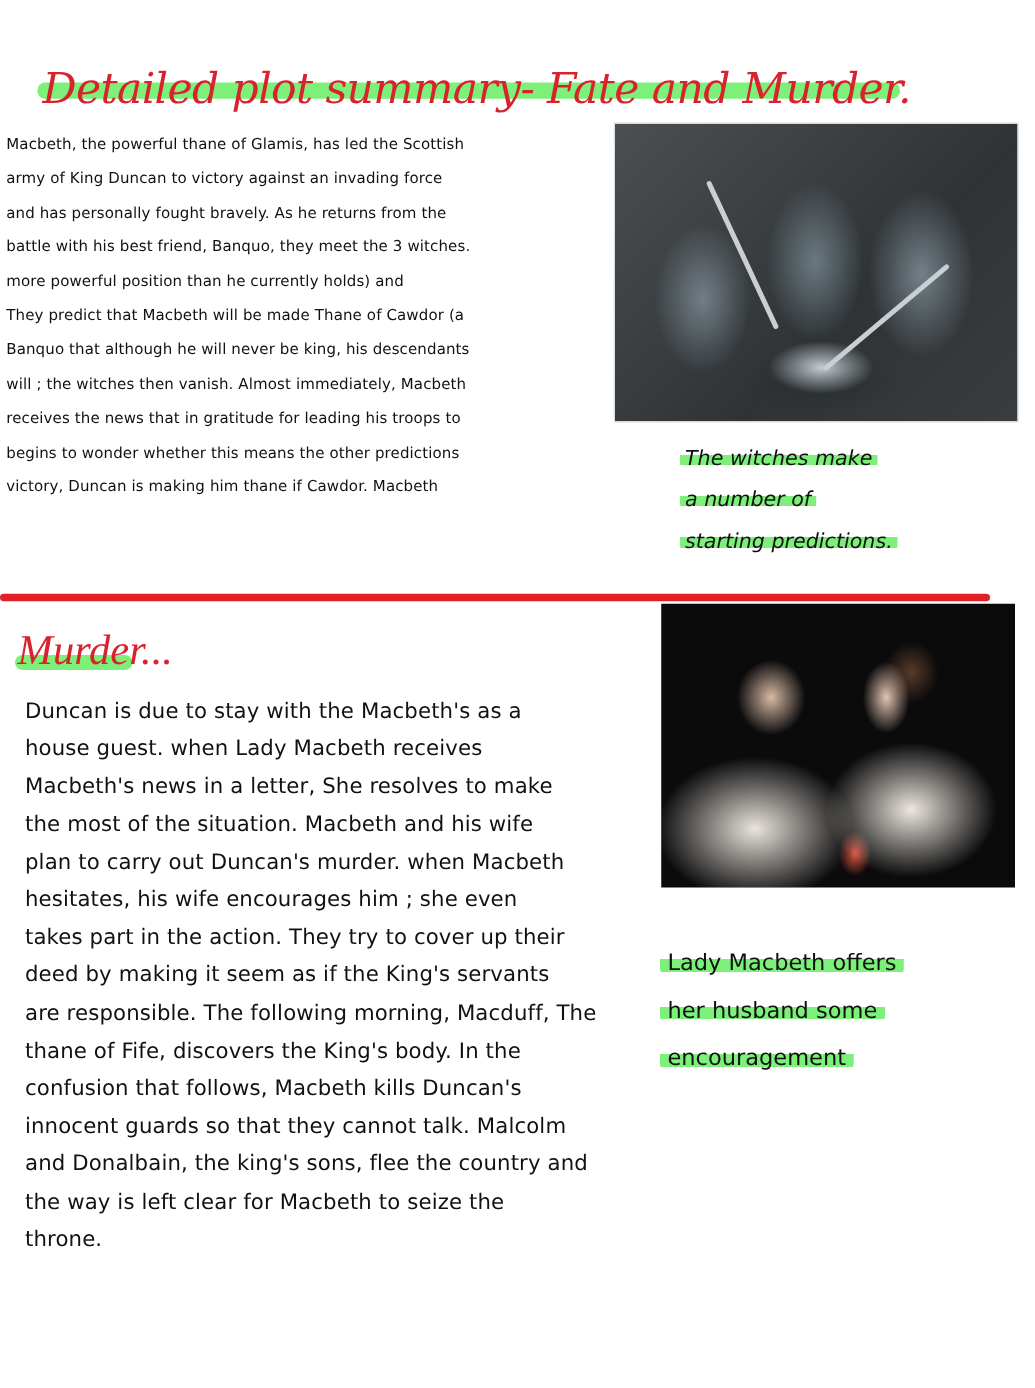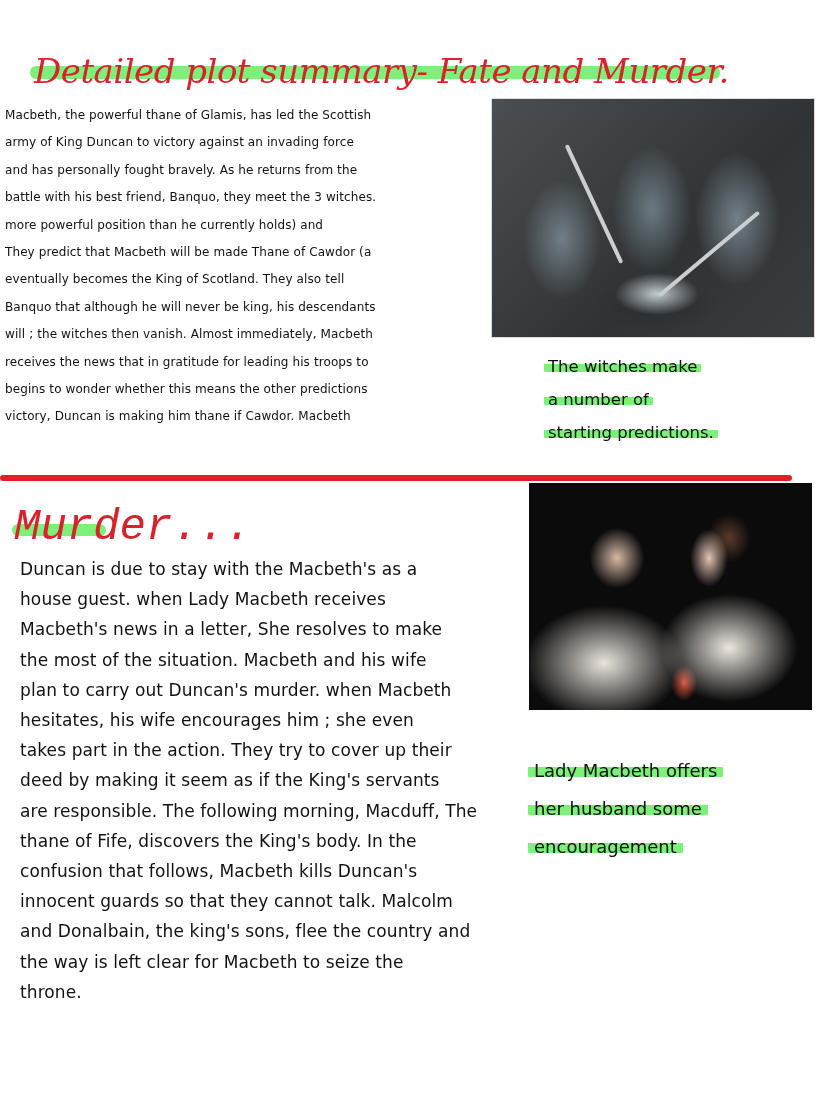--- a/index.html
+++ b/index.html
@@ -14,21 +14,21 @@
     .hl-bar { position: absolute; background: #7df07a; border-radius: 6px; }
 
     .body-text {
       position: absolute; font-size: 12px; line-height: 27.4px; color: #111;
       letter-spacing: 0.1px;
     }
     .body-text .line { display: block; white-space: nowrap; }
 
     .caption { position: absolute; font-size: 16.5px; line-height: 33px; color: #111; }
     .caption .line { display: block; white-space: nowrap; }
-    .caption .line span { background: linear-gradient(to bottom, transparent 35%, #7df07a 35%, #7df07a 80%, transparent 80%); padding: 0 4px; border-radius: 6px; }
+    .caption .line span { background: linear-gradient(to bottom, transparent 35%, #7df07a 35%, #7df07a 80%, transparent 80%); padding: 0 4px; border-radius: 6px; font-style: italic; }
 
     .caption2 { position: absolute; font-size: 18px; line-height: 38px; color: #111; }
     .caption2 .line { display: block; white-space: nowrap; }
     .caption2 .line span { background: linear-gradient(to bottom, transparent 35%, #7df07a 35%, #7df07a 82%, transparent 82%); padding: 0 6px; border-radius: 6px; }
 
     .divider {
       position: absolute; left: 0; top: 475px; width: 792px; height: 6px;
       background: #e11f27; border-radius: 3px;
     }
 
@@ -44,22 +44,22 @@
       border: 1px solid #ddd;
     }
     .img-witches::before, .img-witches::after {
       content: ""; position: absolute; width: 4px; height: 130px; background: #c9cfd2; border-radius: 2px;
     }
     .img-witches::before { left: 100px; top: 40px; transform: rotate(-25deg); }
     .img-witches::after  { left: 215px; top: 90px; transform: rotate(50deg); }
 
     .title2 {
       position: absolute; left: 14px; top: 502px;
-      font-family: Liberation Mono, monospace; font-style: italic;
-      font-size: 44px; color: #d8222c; white-space: nowrap;
+      font-family: Liberation Serif, serif; font-style: italic;
+      font-size: 34px; color: #d8222c; white-space: nowrap;
     }
 
     .img-stage {
       position: absolute; left: 529px; top: 483px; width: 283px; height: 227px;
       background:
         radial-gradient(ellipse 38px 42px at 88px 75px, #d7b9a4, transparent 72%),
         radial-gradient(ellipse 26px 40px at 180px 75px, #e4c3b0, transparent 72%),
         radial-gradient(ellipse 30px 34px at 200px 55px, #5a3a2b, transparent 72%),
         radial-gradient(ellipse 110px 80px at 75px 180px, #e9e4dc, transparent 72%),
         radial-gradient(ellipse 95px 75px at 200px 165px, #ece7df, transparent 72%),
@@ -73,21 +73,20 @@
 <div class="hl-bar" style="left:30px; top:66px; width:690px; height:13px;"></div>
 <div class="title">Detailed plot summary- Fate and Murder.</div>
 
 <div class="body-text" style="left:5px; top:102px; width:480px;">
   <span class="line">Macbeth, the powerful thane of Glamis, has led the Scottish</span>
   <span class="line">army of King Duncan to victory against an invading force</span>
   <span class="line">and has personally fought bravely. As he returns from the</span>
   <span class="line">battle with his best friend, Banquo, they meet the 3 witches.</span>
   <span class="line">more powerful position than he currently holds) and</span>
   <span class="line">They predict that Macbeth will be made Thane of Cawdor (a</span>
-  <span class="line">eventually becomes the King of Scotland. They also tell</span>
   <span class="line">Banquo that although he will never be king, his descendants</span>
   <span class="line">will ; the witches then vanish. Almost immediately, Macbeth</span>
   <span class="line">receives the news that in gratitude for leading his troops to</span>
   <span class="line">begins to wonder whether this means the other predictions</span>
   <span class="line">victory, Duncan is making him thane if Cawdor. Macbeth</span>
 </div>
 
 <div class="img-witches" title="Three witches stirring a steaming cauldron (illustration)"></div>
 
 <div class="caption" style="left:544px; top:350px;">

